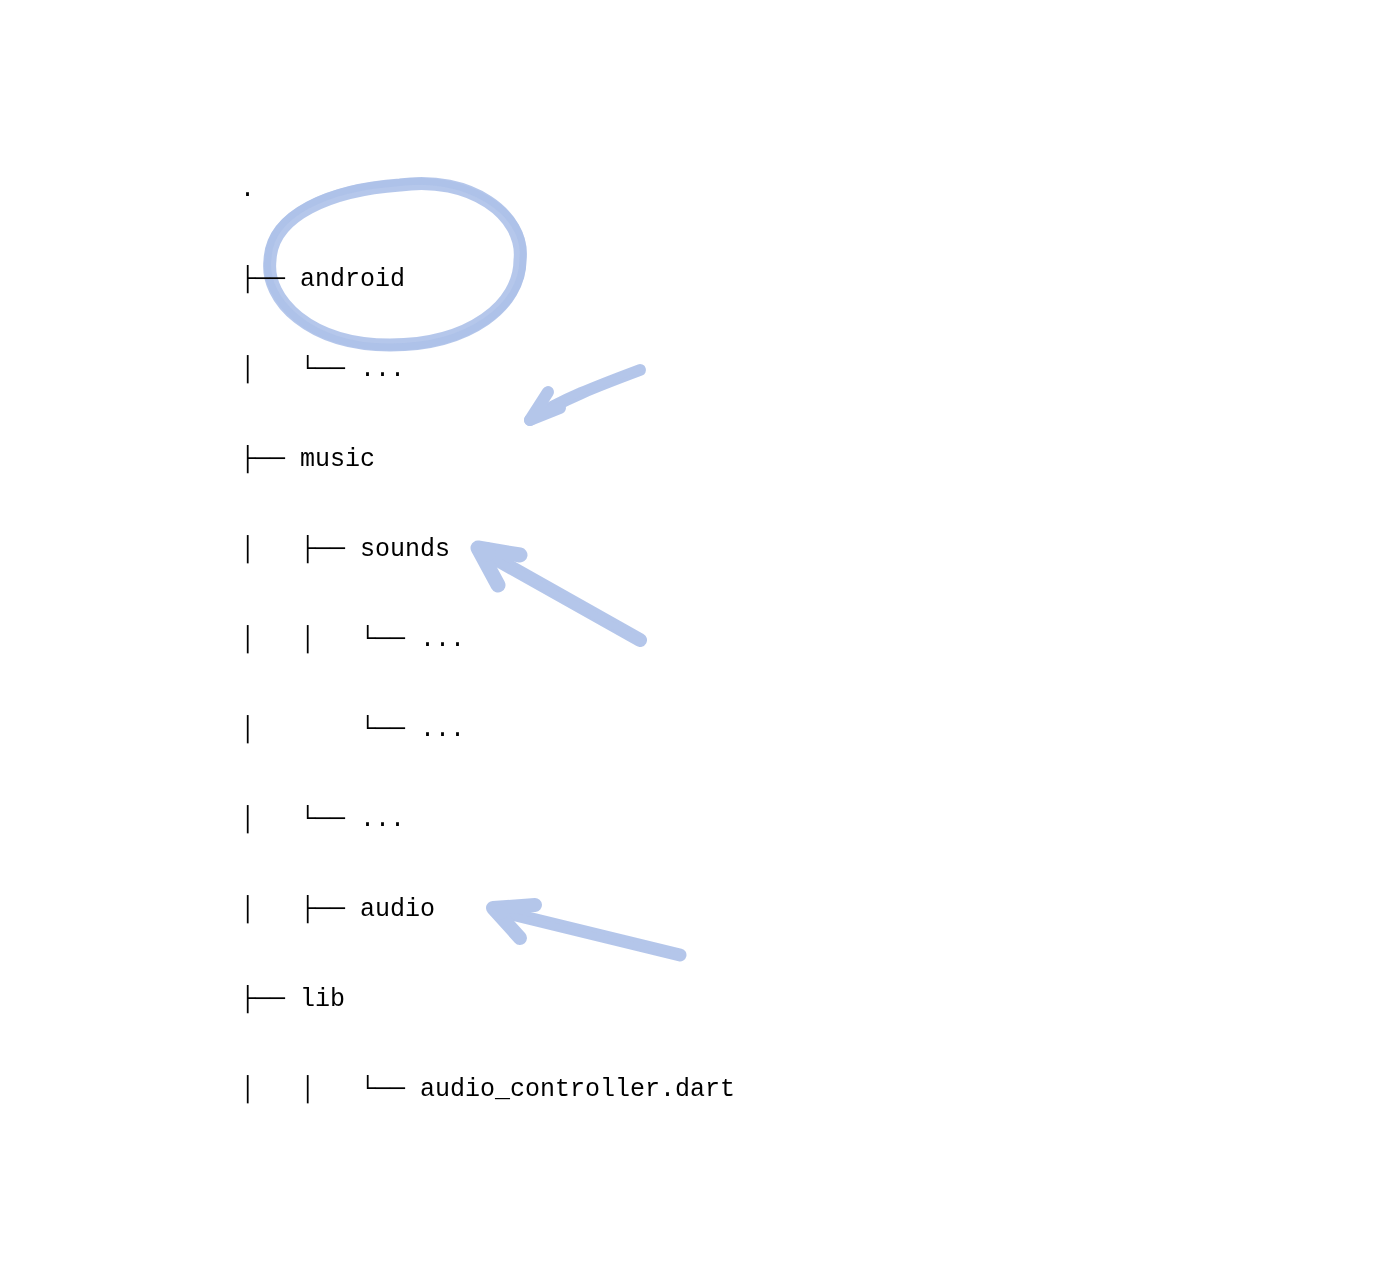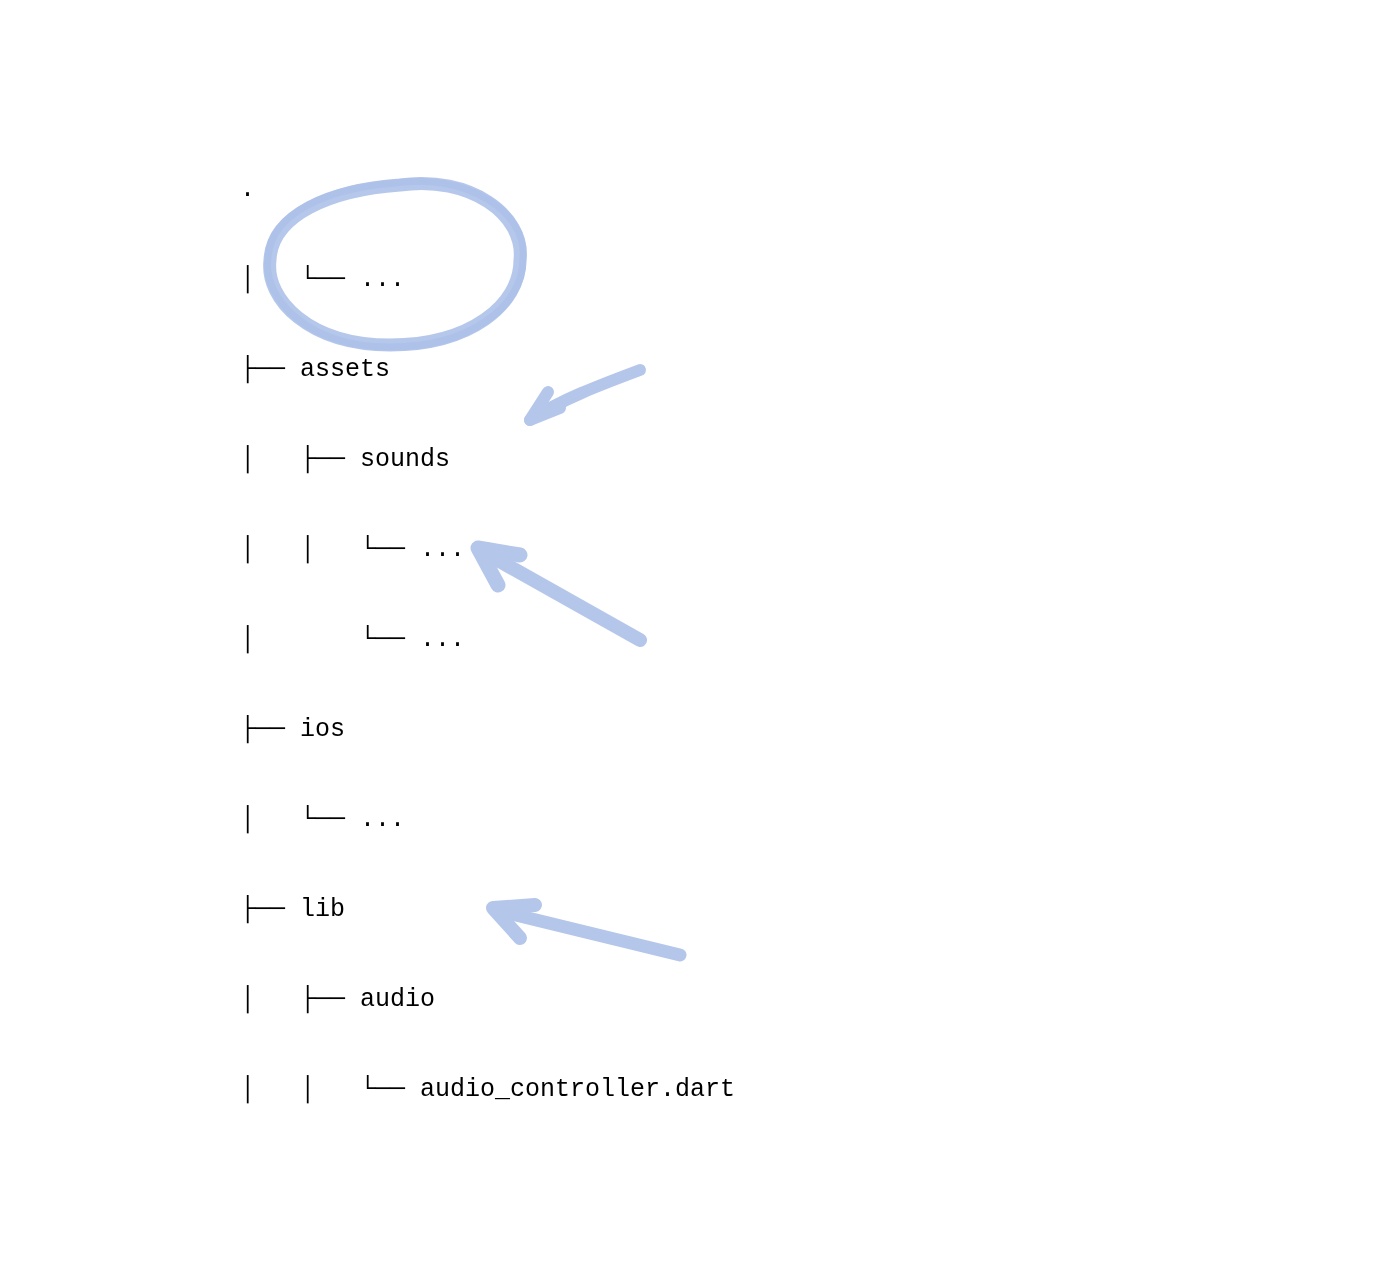--- a/index.html
+++ b/index.html
@@ -53,29 +53,29 @@
     <path d="M 395 183
              C 465 172, 528 212, 523 258
              C 524 307, 468 348, 388 347
              C 308 347, 262 298, 268 258
              C 270 213, 328 188, 395 183" fill="none" stroke="#a8bde7" stroke-width="7" stroke-linecap="round" stroke-linejoin="round" opacity="0.55"></path>
   </g>
 </svg>
 
 <div class="tree-container">
   <span class="line">.</span>
+  <span class="line">├── android</span>
   <span class="line">│   └── ...</span>
-  <span class="line">├── assets</span>
+  <span class="line">├── music</span>
   <span class="line">│   ├── sounds</span>
   <span class="line">│   │   └── ...</span>
   <span class="line">│       └── ...</span>
-  <span class="line">├── ios</span>
   <span class="line">│   └── ...</span>
+  <span class="line">│   ├── audio</span>
   <span class="line">├── lib</span>
-  <span class="line">│   ├── audio</span>
   <span class="line">│   │   └── audio_controller.dart</span>
   
   
   
   
   
   
   
   
   

